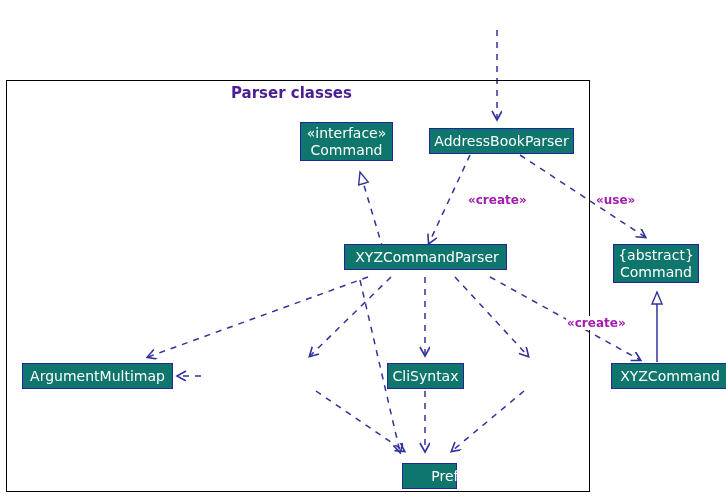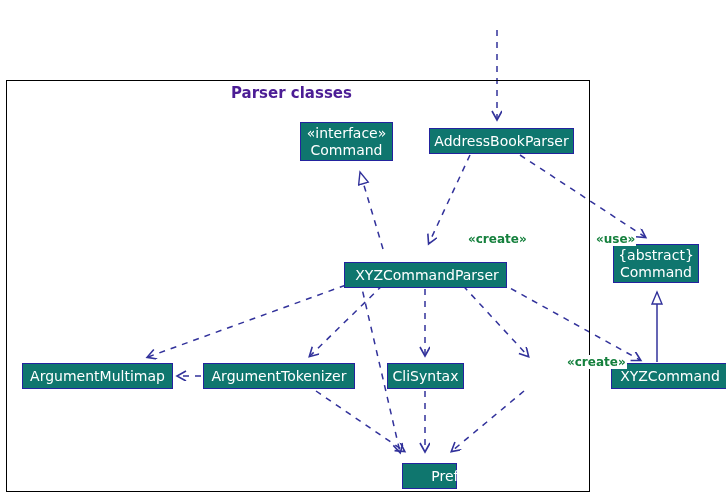--- a/index.html
+++ b/index.html
@@ -45,25 +45,24 @@
     white-space:nowrap;
     padding:2px 5px;
   }
   .node .l1,.node .l2{display:block;}
 
   
   .edge-label{
     position:absolute;
     font-size:12px;
     font-weight:bold;
-    color:#15803d;
+    color:#a21caf;
     white-space:nowrap;
     background:#ffffff;
     padding:0 1px;
-    margin-top:39px;
   }
 </style>
 </head>
 <body>
 
 <div id="canvas">
 
   <svg class="layer" viewBox="0 0 726 498">
     <defs>
       <marker id="oa" markerWidth="12" markerHeight="12" refX="9" refY="5" orient="auto" markerUnits="userSpaceOnUse">
@@ -118,31 +117,28 @@
 
   <div class="node" style="left:429px;top:128px;width:145px;height:26px;">
     <span class="l1">AddressBookParser</span>
   </div>
 
   <div class="node" style="left:613px;top:244px;width:86px;height:39px;text-align:center;">
     <span class="l1">{abstract}</span>
     <span class="l2">Command</span>
   </div>
 
-  <div class="node" style="left:344px;top:262px;width:163px;height:26px;padding-left:8px;">
+  <div class="node" style="left:344px;top:244px;width:163px;height:26px;padding-left:8px;">
     <span class="l1">XYZCommandParser</span>
   </div>
 
   <div class="node" style="left:22px;top:363px;width:151px;height:26px;">
     <span class="l1">ArgumentMultimap</span>
   </div>
 
-  <div class="node" style="left:203px;top:363px;width:152px;height:26px;">
-    <span class="l1">ArgumentTokenizer</span>
-  </div>
 
   <div class="node" style="left:387px;top:363px;width:77px;height:26px;">
     <span class="l1">CliSyntax</span>
   </div>
 
 
   <div class="node" style="left:611px;top:363px;width:118px;height:26px;">
     <span class="l1">XYZCommand</span>
   </div>
 

